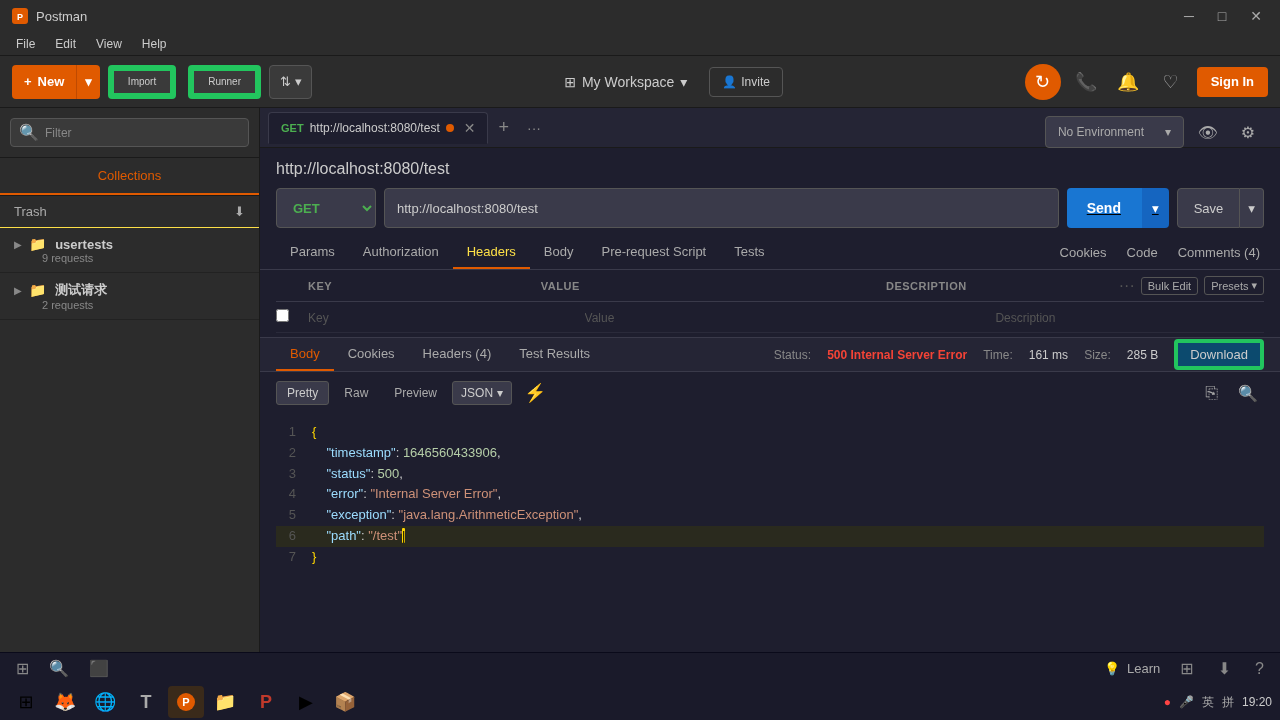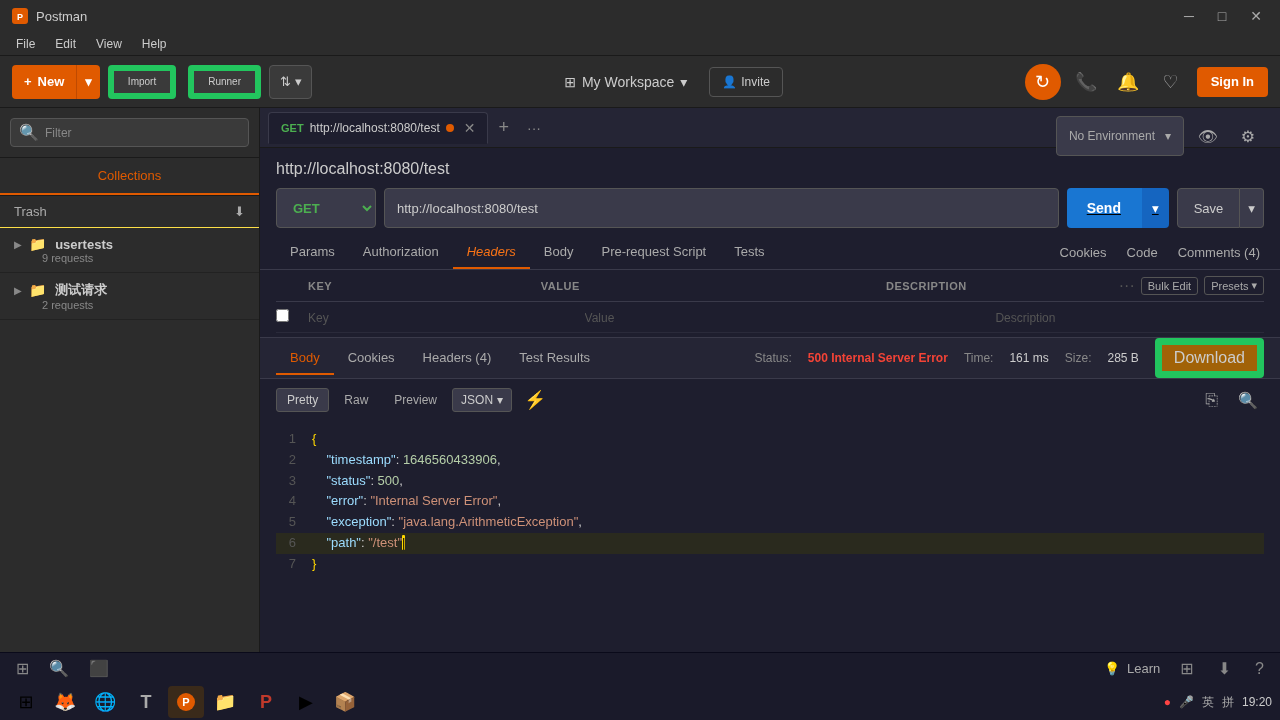--- a/index.html
+++ b/index.html
@@ -360,21 +360,21 @@
       border-bottom: 1px solid #3a3a4a;
       flex-shrink: 0;
     }
     .req-tab {
       padding: 8px 14px;
       color: #aaa;
       font-size: 13px;
       cursor: pointer;
       border-bottom: 2px solid transparent;
     }
-    .req-tab.active { color: #f97316; border-bottom: 2px solid #e05a00; font-style: italic; }
+    .req-tab.active { color: #fde047; border-bottom: 2px solid #e05a00; }
     .req-tab-right { margin-left: auto; display: flex; gap: 12px; }
     .req-tab-link { color: #aaa; font-size: 13px; cursor: pointer; padding: 8px 4px; }
 
     
     .headers-table {
       padding: 0 16px;
       flex-shrink: 0;
     }
     .table-header-row {
       display: flex;
@@ -438,26 +438,26 @@
       gap: 16px;
       font-size: 12px;
     }
     .status-label { color: #888; }
     .status-500 { color: #f44336; font-weight: 600; }
     .time-label { color: #888; }
     .time-value { color: #ccc; }
     .size-label { color: #888; }
     .size-value { color: #ccc; }
     .btn-download {
-      background: #a16207;
-      color: #ccc;
-      border: 7px solid #22c55e;
+      background: #0c4a6e;
+      color: #ccc;
+      border: 4px solid #22c55e;
       border-radius: 4px;
       padding: 4px 12px;
-      font-size: 16px;
+      font-size: 13px;
       cursor: pointer;
     }
 
     
     .resp-body-toolbar {
       display: flex;
       align-items: center;
       padding: 6px 16px;
       gap: 4px;
       flex-shrink: 0;
@@ -547,29 +547,29 @@
       padding: 0 8px;
       flex-shrink: 0;
       gap: 4px;
     }
     .taskbar-item { display: flex; align-items: center; justify-content: center; width: 36px; height: 32px; border-radius: 4px; cursor: pointer; font-size: 18px; }
     .taskbar-right { margin-left: auto; display: flex; align-items: center; gap: 8px; color: #aaa; font-size: 12px; }
     .clock { color: #ccc; font-size: 12px; }
     .env-select {
       display: flex;
       align-items: center;
-      gap: 10px;
+      gap: 21px;
       background: #3a3a4a;
       border: 1px solid #555;
       border-radius: 4px;
       padding: 5px 12px;
       color: #aaa;
       font-size: 12px;
       cursor: pointer;
-      height: 40px;
+      height: 32px;
     }
     .env-icon-btn {
       background: none;
       border: none;
       color: #aaa;
       cursor: pointer;
       font-size: 16px;
       width: 32px;
       height: 32px;
       display: flex;

